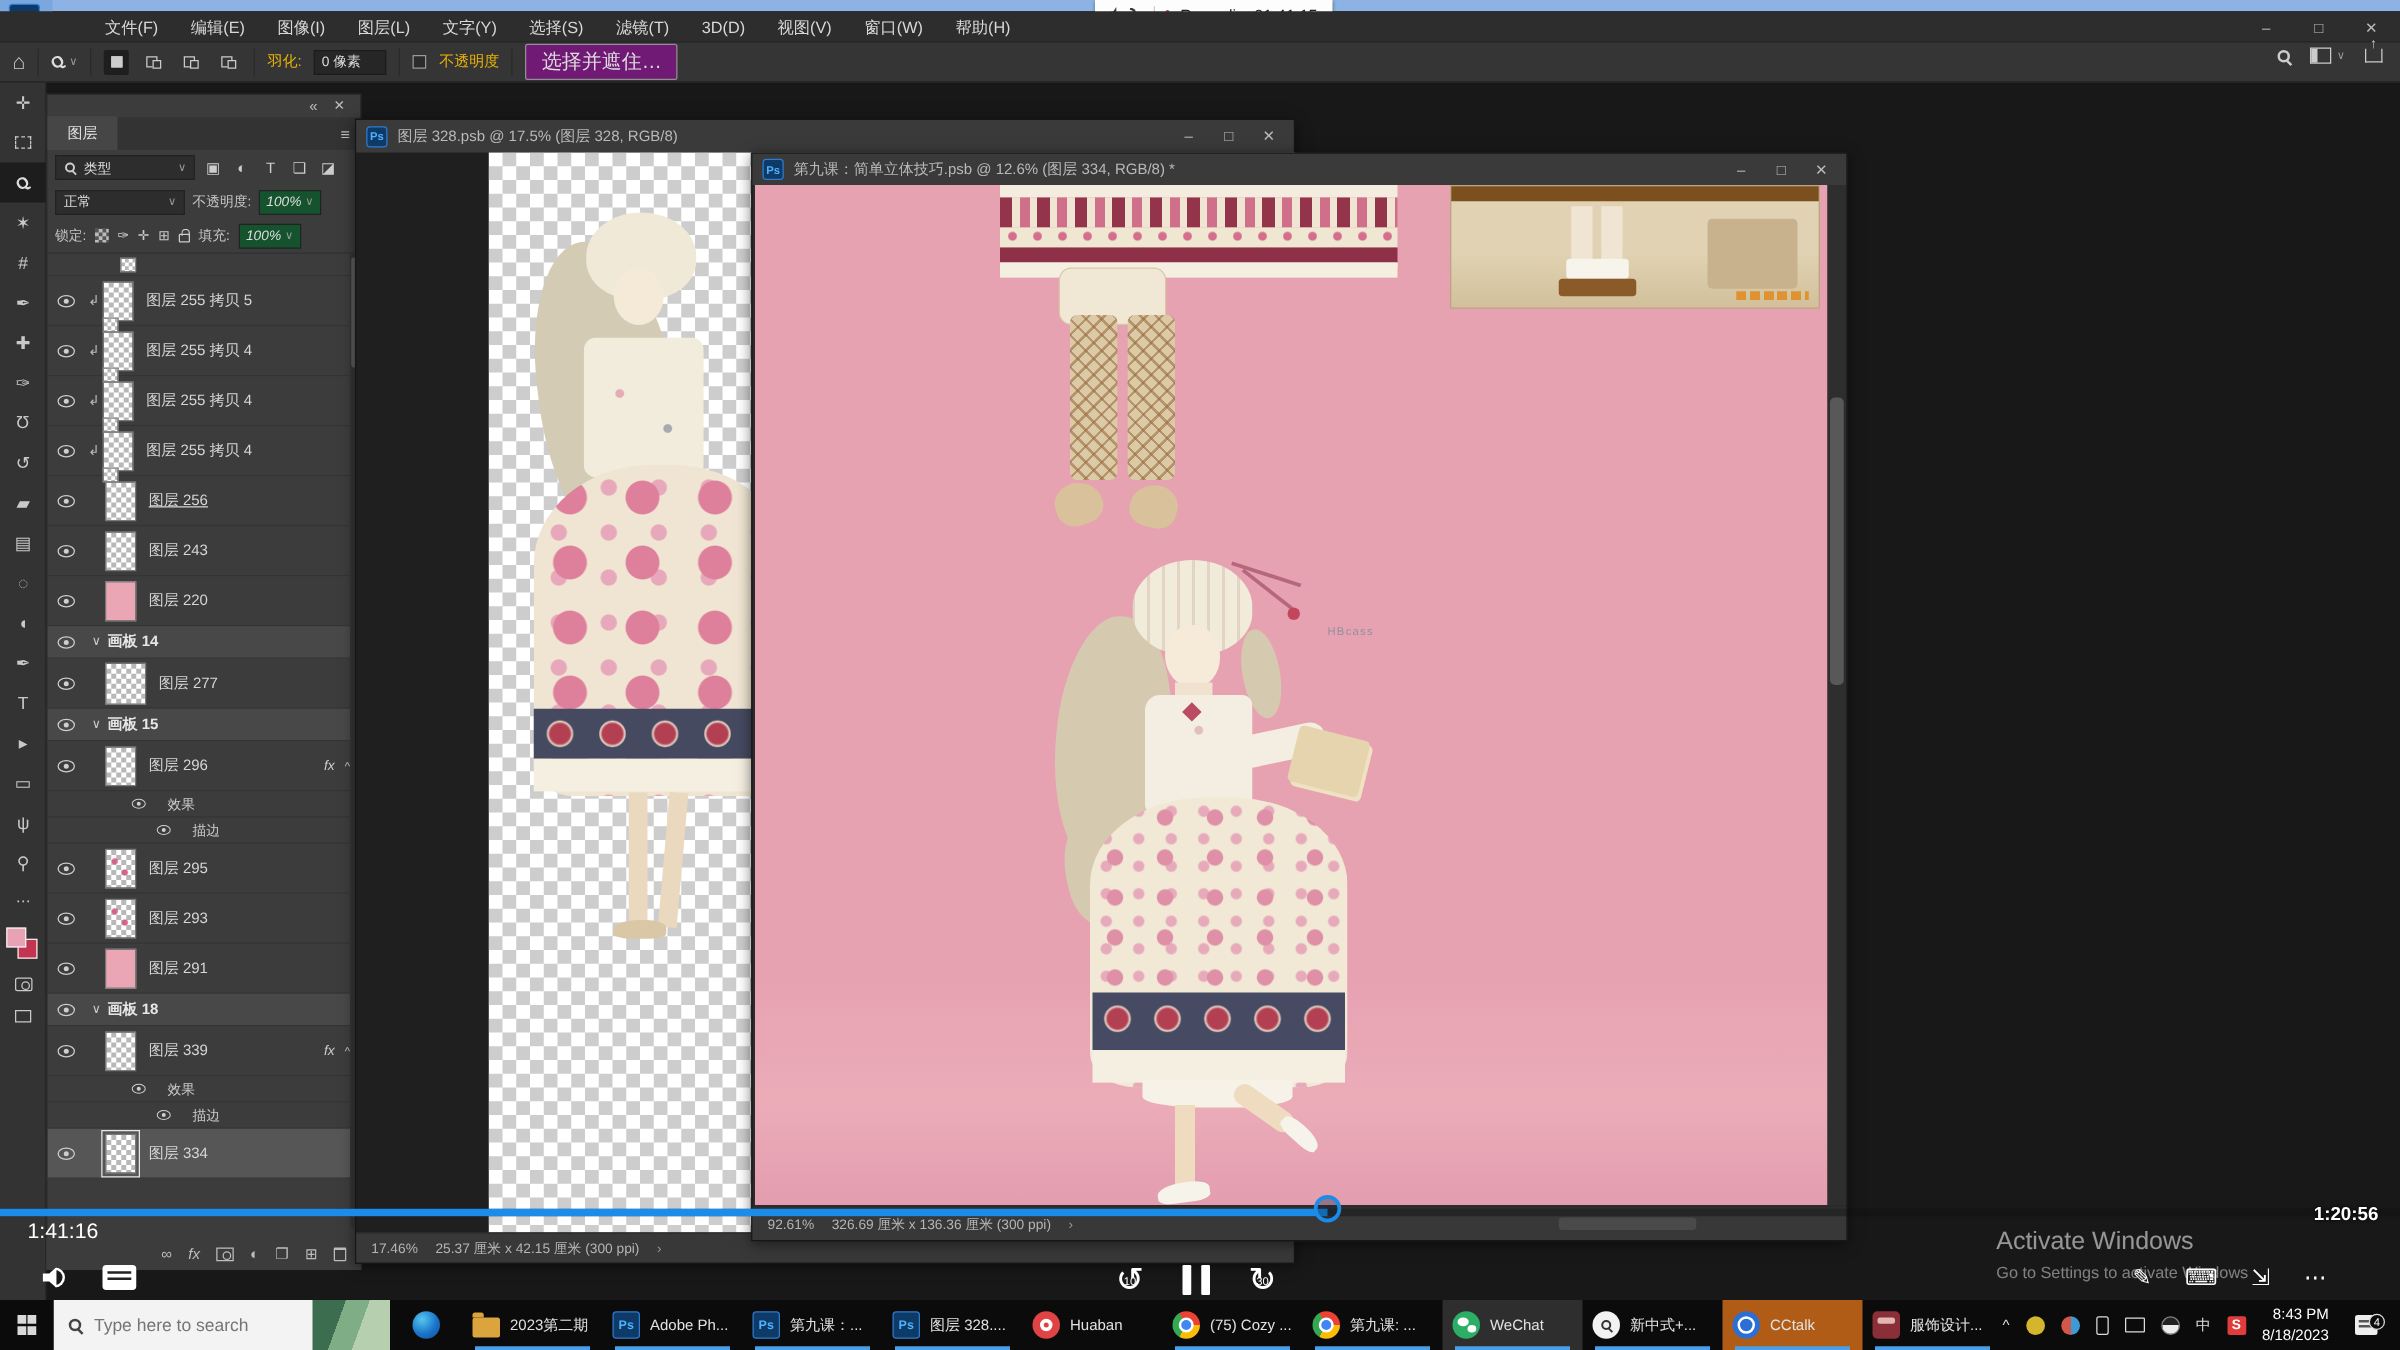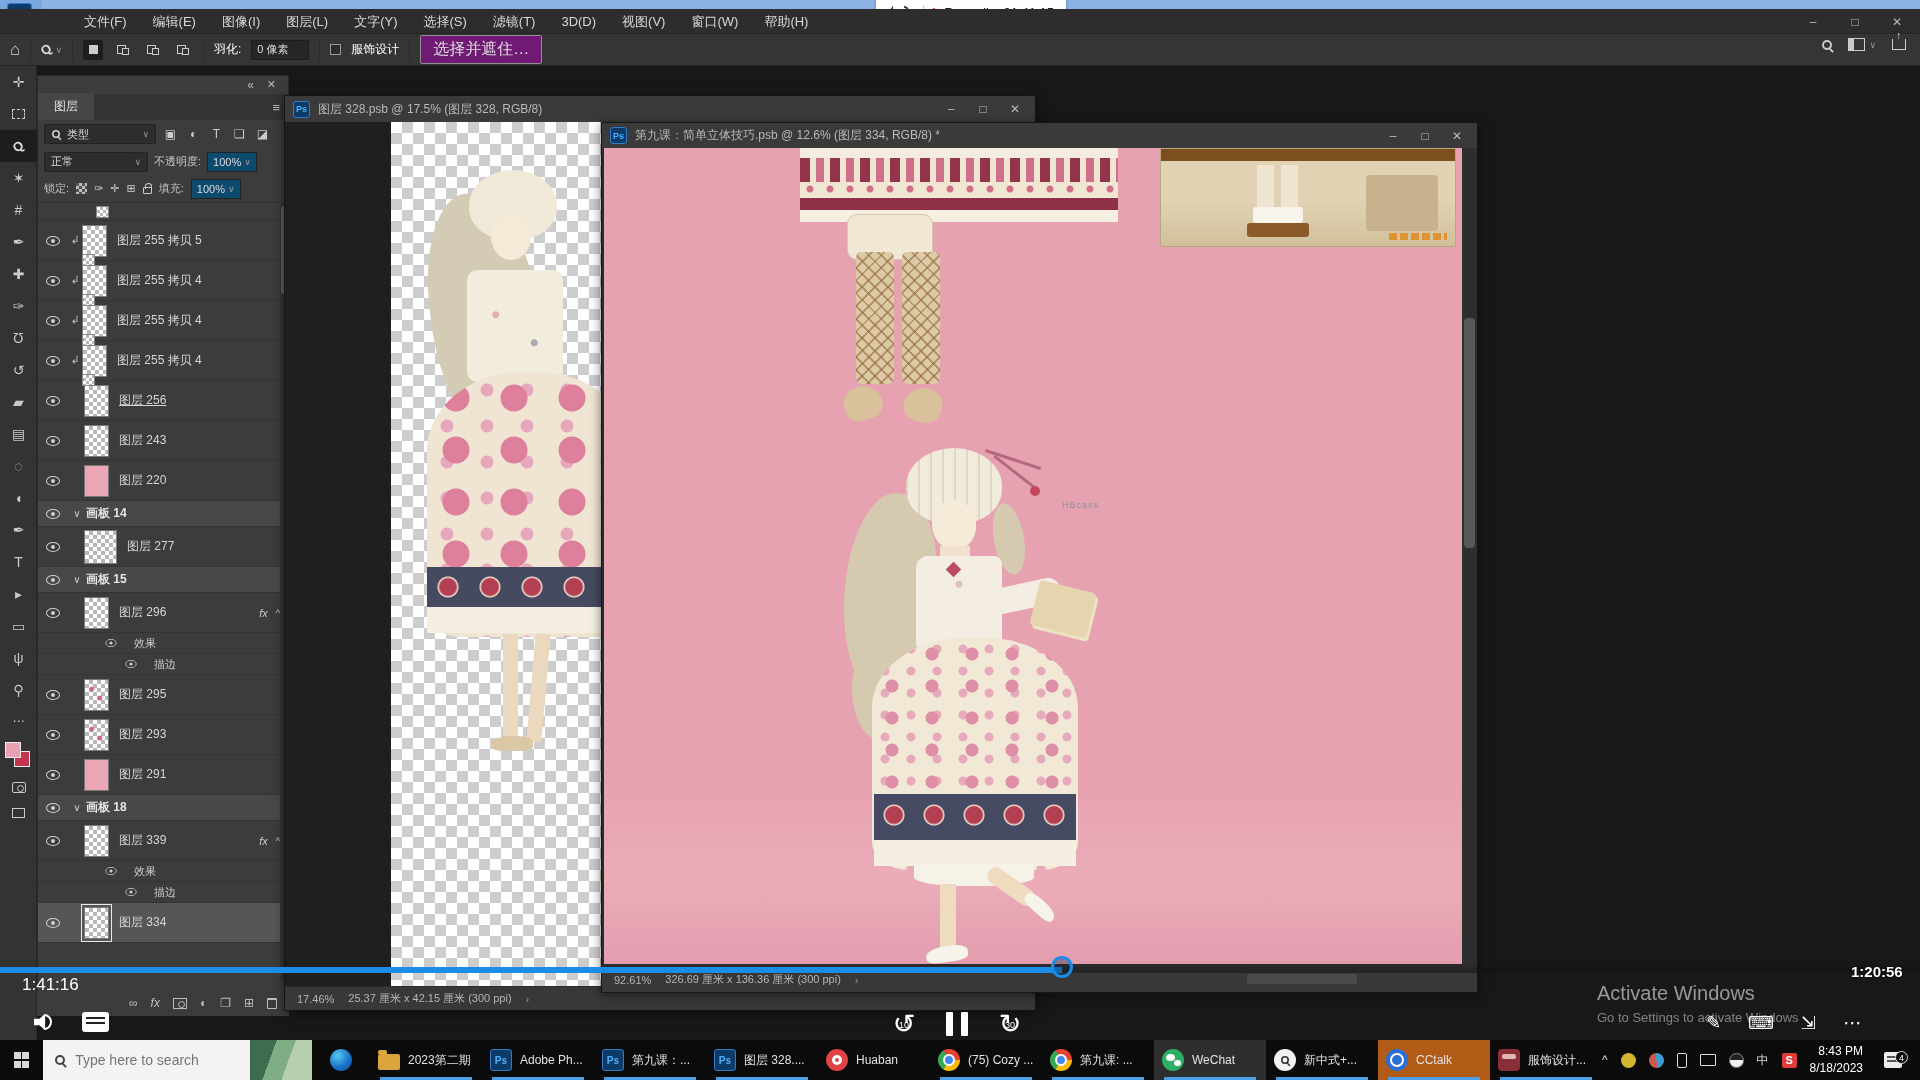--- a/index.html
+++ b/index.html
@@ -37,21 +37,21 @@
   .vsep { width:1px; height:22px; background:#2a2a2a; }
   #home-icon { font-size:17px; color:#ccc; }
   #tool-preset { display:flex; align-items:center; gap:4px; }
   .lasso-glyph { display:inline-block; transform:rotate(-35deg); font-weight:bold; font-size:13px; color:#ddd; }
   .chev { color:#999; font-size:9px; }
   .mode-box { width:20px; height:20px; display:flex; align-items:center; justify-content:center; border-radius:2px; }
   .mode-box.active { background:#1e1e1e; }
   .sq { width:9px; height:9px; border:1px solid #ccc; }
   .sq.fill { background:#ccc; }
   .sq2 { width:7px; height:7px; border:1px solid #ccc; margin-left:-4px; margin-top:4px; background:#353535; }
-  .opt-label { font-size:12px; color:#ffffff;text-align:center; }
+  .opt-label { font-size:12px; color:#eab308;text-align:center; }
   #feather-input { width:58px; height:20px; background:#262626; border:1px solid #1c1c1c; color:#ddd; font-size:11px; padding:0 5px; }
   .checkbox { width:11px; height:11px; border:1px solid #999; background:#2b2b2b; }
   #select-mask-btn { border:1px solid #909090; border-radius:2px; background:#701a75; color:#ddd; font-size:16px; padding:3px 12px; }
   #opt-right { position:absolute; right:14px; top:38px; display:flex; align-items:center; gap:16px; }
   .mag { width:10px; height:10px; border:2px solid #ccc; border-radius:50%; position:relative; }
   .mag::after { content:""; position:absolute; width:2px; height:6px; background:#ccc; right:-2px; bottom:-5px; transform:rotate(-45deg); }
   .panel-icon { width:17px; height:13px; border:1px solid #ccc; position:relative; }
   .panel-icon::before { content:""; position:absolute; left:0; top:0; bottom:0; width:5px; background:#ccc; }
   .share-icon { width:14px; height:11px; border:1px solid #ccc; border-top:none; position:relative; }
   .share-icon::before { content:"↑"; position:absolute; top:-10px; left:3px; font-size:11px; color:#ccc; }
@@ -77,21 +77,21 @@
   #lp-tabrow { height:26px; background:#333; display:flex; align-items:flex-end; position:relative; }
   #lp-tab { background:#464646; color:#e0e0e0; font-size:12px; padding:5px 16px; }
   #lp-menu { position:absolute; right:8px; top:6px; color:#bbb; font-size:13px; }
   #lp-filter { height:28px; display:flex; align-items:center; gap:6px; padding:0 6px; }
   #lp-type-box { display:flex; align-items:center; gap:6px; background:#2d2d2d; border:1px solid #222;
     height:20px; padding:0 6px; width:112px; color:#ddd; font-size:11px; }
   .lp-filter-ic { color:#ccc; font-size:12px; width:17px; text-align:center; }
   #lp-blend { height:27px; display:flex; align-items:center; gap:6px; padding:0 6px; color:#c5c5c5; font-size:11px; }
   #blend-box { display:flex; align-items:center; justify-content:space-between; background:#2d2d2d; border:1px solid #222;
     height:20px; padding:0 6px; width:104px; color:#ddd; }
-  .val-box { display:flex; align-items:center; gap:3px; background:#0c4a6e; border:1px solid #222; height:20px; padding:0 5px; color:#ddd; }
+  .val-box { display:flex; align-items:center; gap:3px; background:#14532d; border:1px solid #222; height:20px; padding:0 5px; color:#ddd;font-style:italic; }
   #lp-lock { height:27px; display:flex; align-items:center; gap:7px; padding:0 6px; color:#c5c5c5; font-size:11px; }
   .lk { color:#ccc; font-size:11px; }
   .lk-checker { width:11px; height:11px; background:conic-gradient(#bbb 0 25%,#555 0 50%,#bbb 0 75%,#555 0) 0 0/6px 6px; }
   .mini-lock { width:9px; height:7px; border:1px solid #ccc; border-radius:1px; position:relative; margin-top:4px; }
   .mini-lock::before { content:""; position:absolute; left:1px; top:-5px; width:5px; height:5px;
     border:1px solid #ccc; border-bottom:none; border-radius:4px 4px 0 0; }
   #lp-list { position:relative; height:782px; overflow:hidden; border-top:1px solid #313131; }
   .lrow { display:flex; align-items:center; border-bottom:1px solid #343434; position:relative; }
   .lrow.h-clip { height:40px; }
   .lrow.h-layer { height:40px; }
@@ -298,21 +298,21 @@
       </span>
     <span class="mode-box">
         <span class="sq"></span>
         <span class="sq2"></span>
       </span>
     <span class="vsep"></span>
     <span class="opt-label">羽化:</span>
     <input id="feather-input" value="0 像素" style="">
     <span class="vsep"></span>
     <span class="checkbox"></span>
-    <span class="opt-label">服饰设计</span>
+    <span class="opt-label">不透明度</span>
     <span class="vsep"></span>
     <button id="select-mask-btn">选择并遮住…</button>
   </div>
   <div id="opt-right" class="abs">
     <span class="mag"></span>
     <span style="display:flex;align-items:center;gap:4px">
       <span class="panel-icon"></span>
       <span class="chev">∨</span>
     </span>
     <span class="share-icon"></span>

